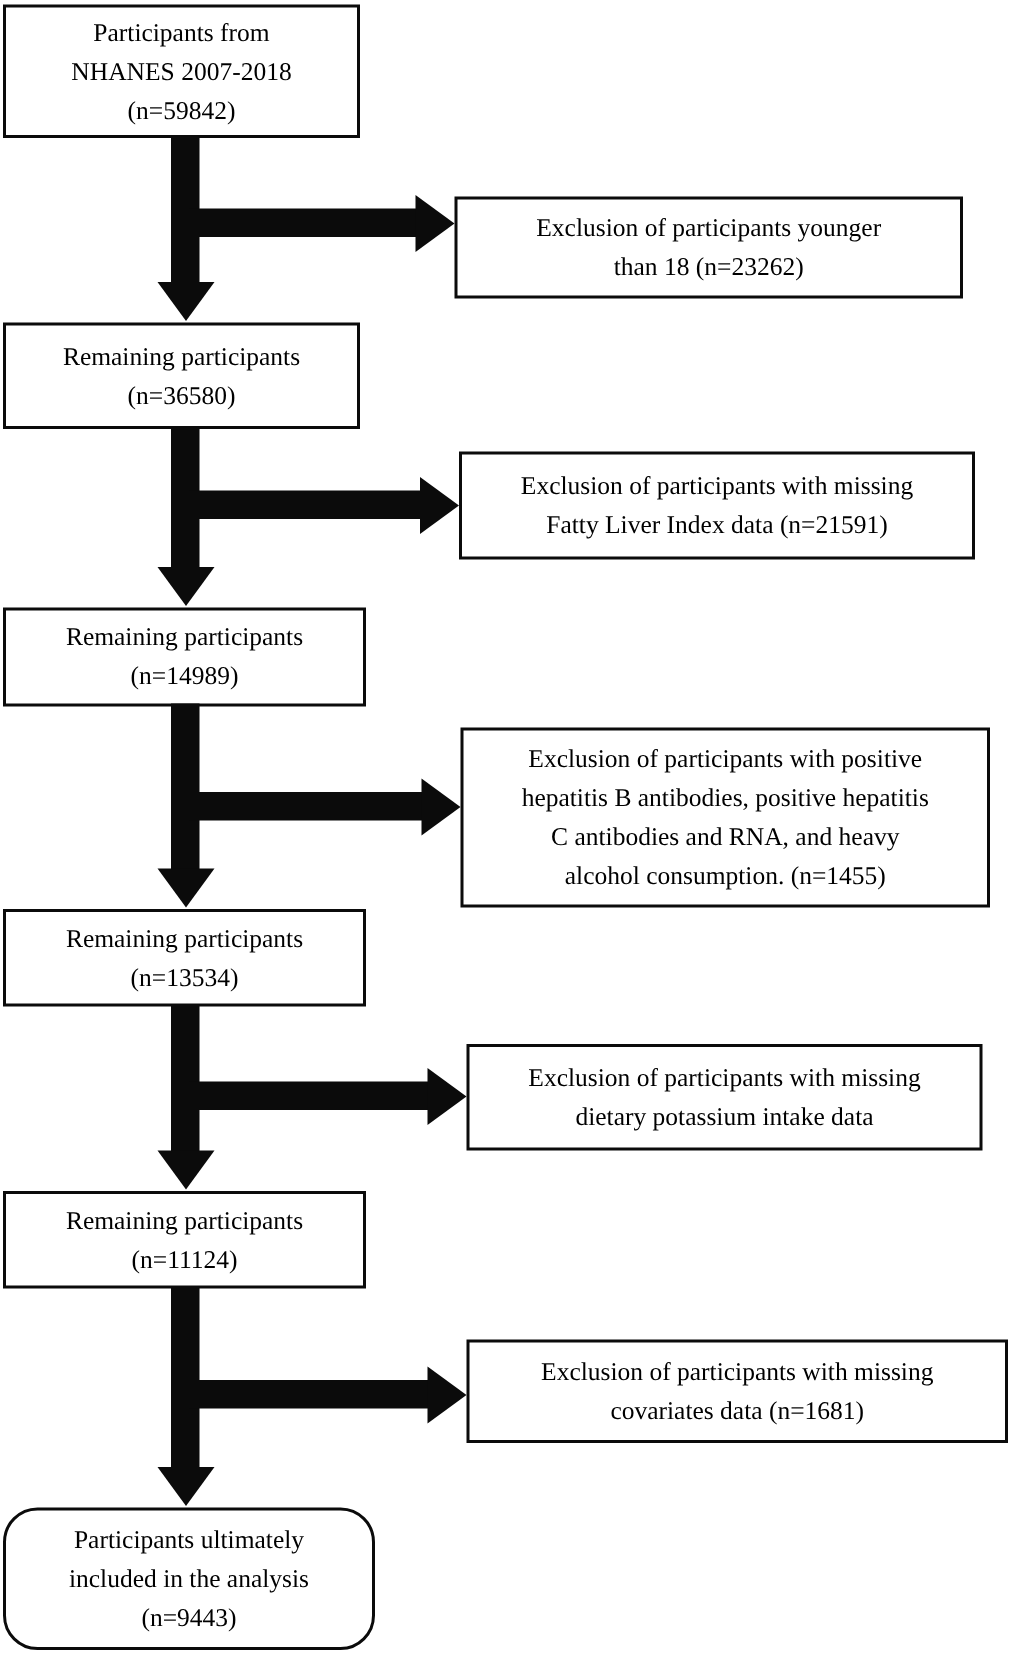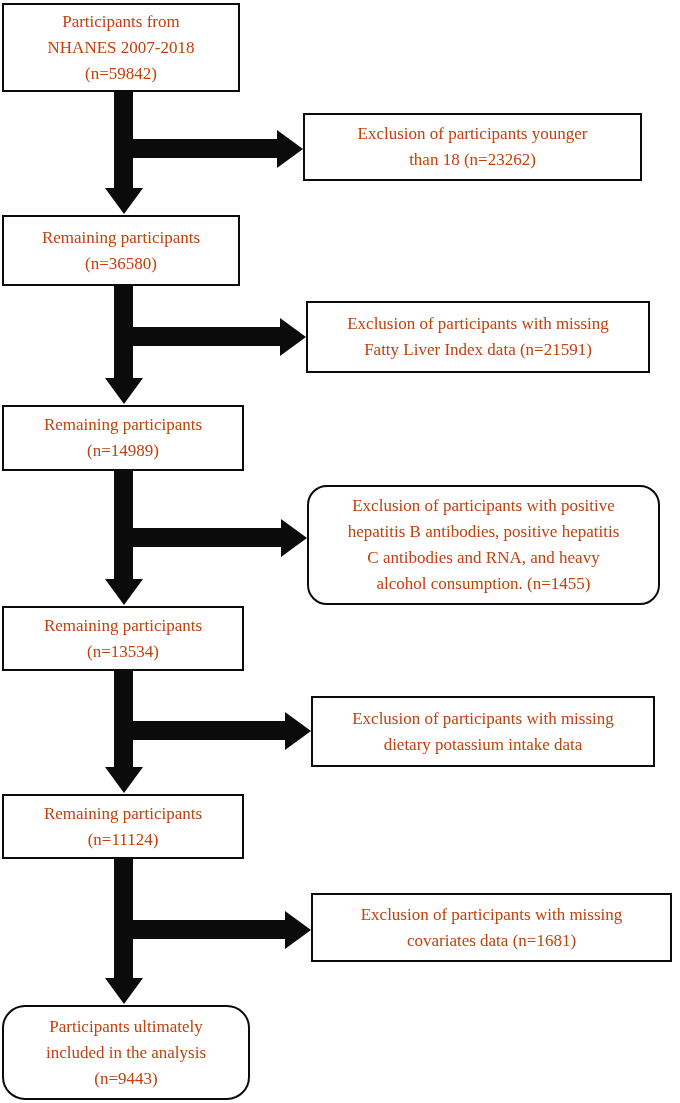--- a/index.html
+++ b/index.html
@@ -6,21 +6,21 @@
     margin: 0;
     padding: 0;
     background: #ffffff;
   }
   .canvas {
     position: relative;
     width: 680px;
     height: 1103px;
     background: #ffffff;
     font-family: "Liberation Serif", "DejaVu Serif", serif;
-    color: #c2410c;
+    color: #000000;
     overflow: hidden;
   }
   .box {
     position: absolute;
     box-sizing: border-box;
     border: 2px solid #0b0b0b;
     background: #ffffff;
     display: flex;
     align-items: center;
     justify-content: center;
@@ -89,31 +89,31 @@
     <span class="box-text">Remaining participants
 (n=11124)</span>
   </div>
 
   <div class="box" style="left:2px; top:1005px; width:248px; height:95px;border-radius:23px;">
     <span class="box-text">Participants ultimately
 included in the analysis
 (n=9443)</span>
   </div>
 
-  <div class="box" style="left:303px; top:113px; width:339px; height:68px;">
+  <div class="box" style="left:303px; top:131px; width:339px; height:68px;">
     <span class="box-text">Exclusion of participants younger
 than 18 (n=23262)</span>
   </div>
 
   <div class="box" style="left:306px; top:301px; width:344px; height:72px;">
     <span class="box-text">Exclusion of participants with missing
 Fatty Liver Index data (n=21591)</span>
   </div>
 
-  <div class="box" style="left:307px; top:485px; width:353px; height:120px;border-radius:20px;">
+  <div class="box" style="left:307px; top:485px; width:353px; height:120px;">
     <span class="box-text">Exclusion of participants with positive
 hepatitis B antibodies, positive hepatitis
 C antibodies and RNA, and heavy
 alcohol consumption. (n=1455)</span>
   </div>
 
   <div class="box" style="left:311px; top:696px; width:344px; height:71px;">
     <span class="box-text">Exclusion of participants with missing
 dietary potassium intake data</span>
   </div>

